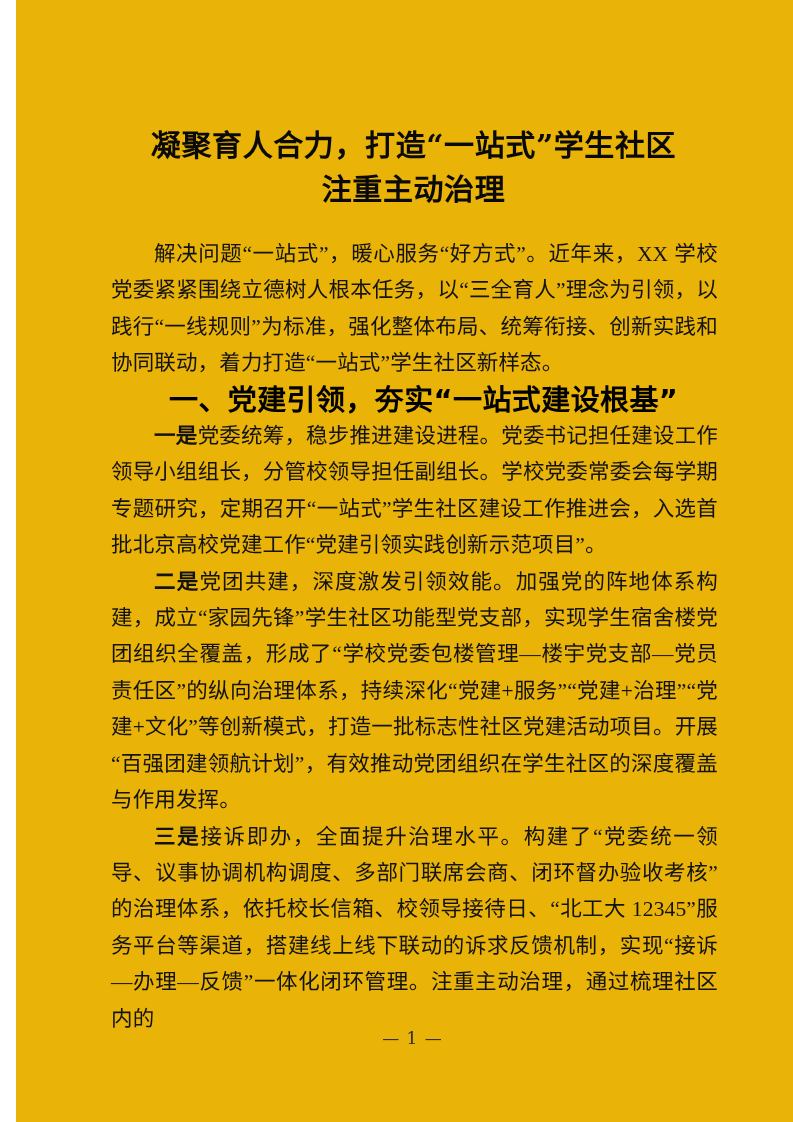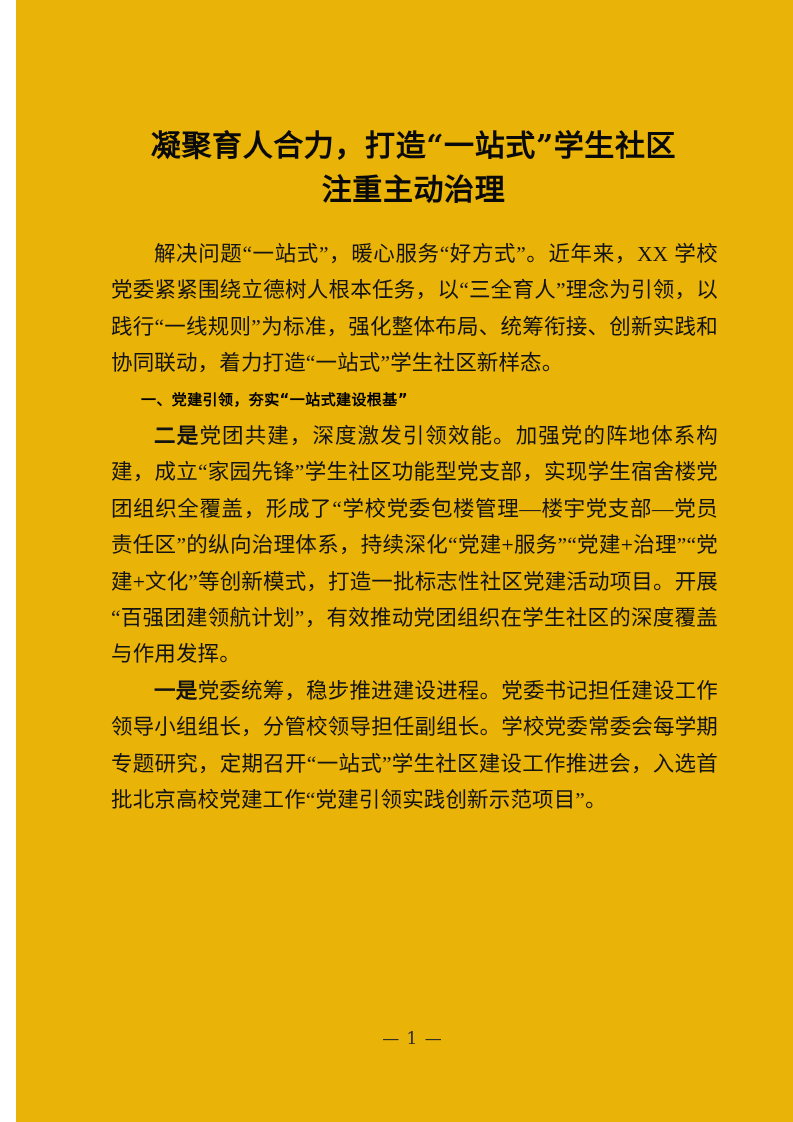--- a/index.html
+++ b/index.html
@@ -60,21 +60,21 @@
     text-align: justify;
     text-justify: inter-ideograph;
     text-indent: 2em;
     letter-spacing: 0.15px;
     color: #131313;
     font-family: Liberation Serif, serif;
   }
 
   p.heading {
     margin: 0;
-    font-size: 15px;
+    font-size: 29px;
     line-height: 36.4px;
     text-indent: 2em;
     font-weight: 700;
     letter-spacing: 0.4px;
     color: #000;
     font-family: "DejaVu Sans", "Liberation Sans", sans-serif;
   }
 
   .lead {
     font-weight: 700;
@@ -109,25 +109,28 @@
 
     <p class="para">
       <span>解决问题“一站式”，暖心服务“好方式”。近年来，XX 学校党委紧紧围绕立德树人根本任务，以“三全育人”理念为引领，以践行“一线规则”为标准，强化整体布局、统筹衔接、创新实践和协同联动，着力打造“一站式”学生社区新样态。</span>
     </p>
 
     <p class="heading">
       <span>一、党建引领，夯实“一站式建设根基”</span>
     </p>
 
     <p class="para">
+      <span class="lead">一是</span><span>党委统筹，稳步推进建设进程。党委书记担任建设工作领导小组组长，分管校领导担任副组长。学校党委常委会每学期专题研究，定期召开“一站式”学生社区建设工作推进会，入选首批北京高校党建工作“党建引领实践创新示范项目”。</span>
+    </p>
+
+    <p class="para">
       <span class="lead">二是</span><span>党团共建，深度激发引领效能。加强党的阵地体系构建，成立“家园先锋”学生社区功能型党支部，实现学生宿舍楼党团组织全覆盖，形成了“学校党委包楼管理—楼宇党支部—党员责任区”的纵向治理体系，持续深化“党建+服务”“党建+治理”“党建+文化”等创新模式，打造一批标志性社区党建活动项目。开展“百强团建领航计划”，有效推动党团组织在学生社区的深度覆盖与作用发挥。</span>
     </p>
 
     <p class="para">
-      <span class="lead">一是</span><span>党委统筹，稳步推进建设进程。党委书记担任建设工作领导小组组长，分管校领导担任副组长。学校党委常委会每学期专题研究，定期召开“一站式”学生社区建设工作推进会，入选首批北京高校党建工作“党建引领实践创新示范项目”。</span>
+      <span class="lead">三是</span><span>接诉即办，全面提升治理水平。构建了“党委统一领导、议事协调机构调度、多部门联席会商、闭环督办验收考核”的治理体系，依托校长信箱、校领导接待日、“北工大 12345”服务平台等渠道，搭建线上线下联动的诉求反馈机制，实现“接诉—办理—反馈”一体化闭环管理。注重主动治理，通过梳理社区内的</span>
     </p>
-
 
   </div>
 
   <div class="page-footer">— 1 —</div>
 
 </div>
 
 </body></html>

